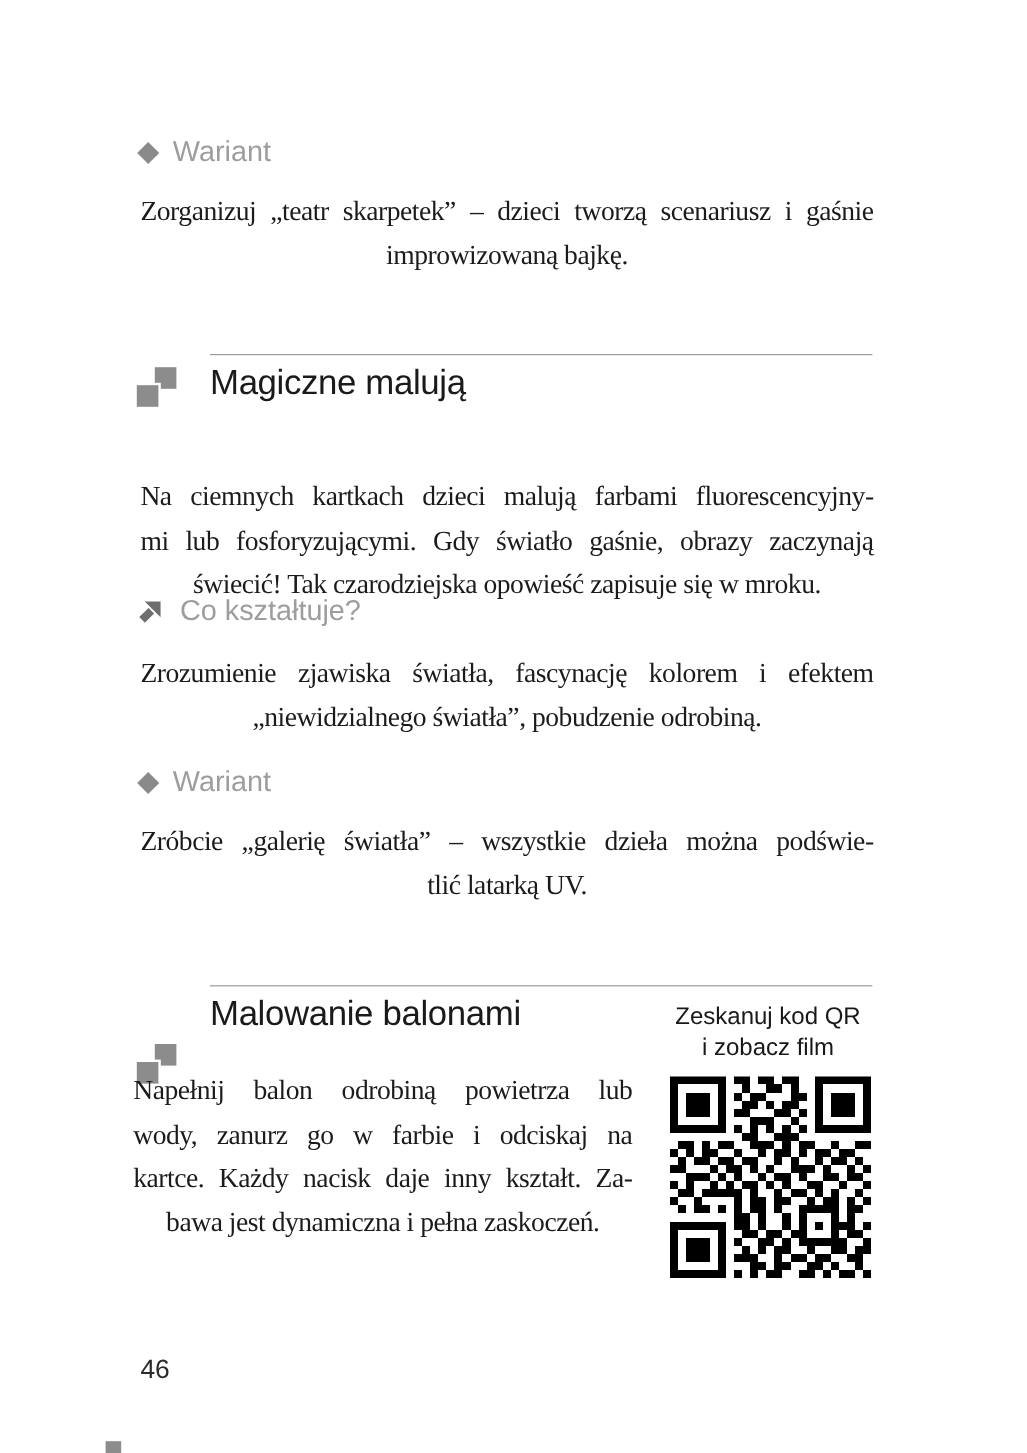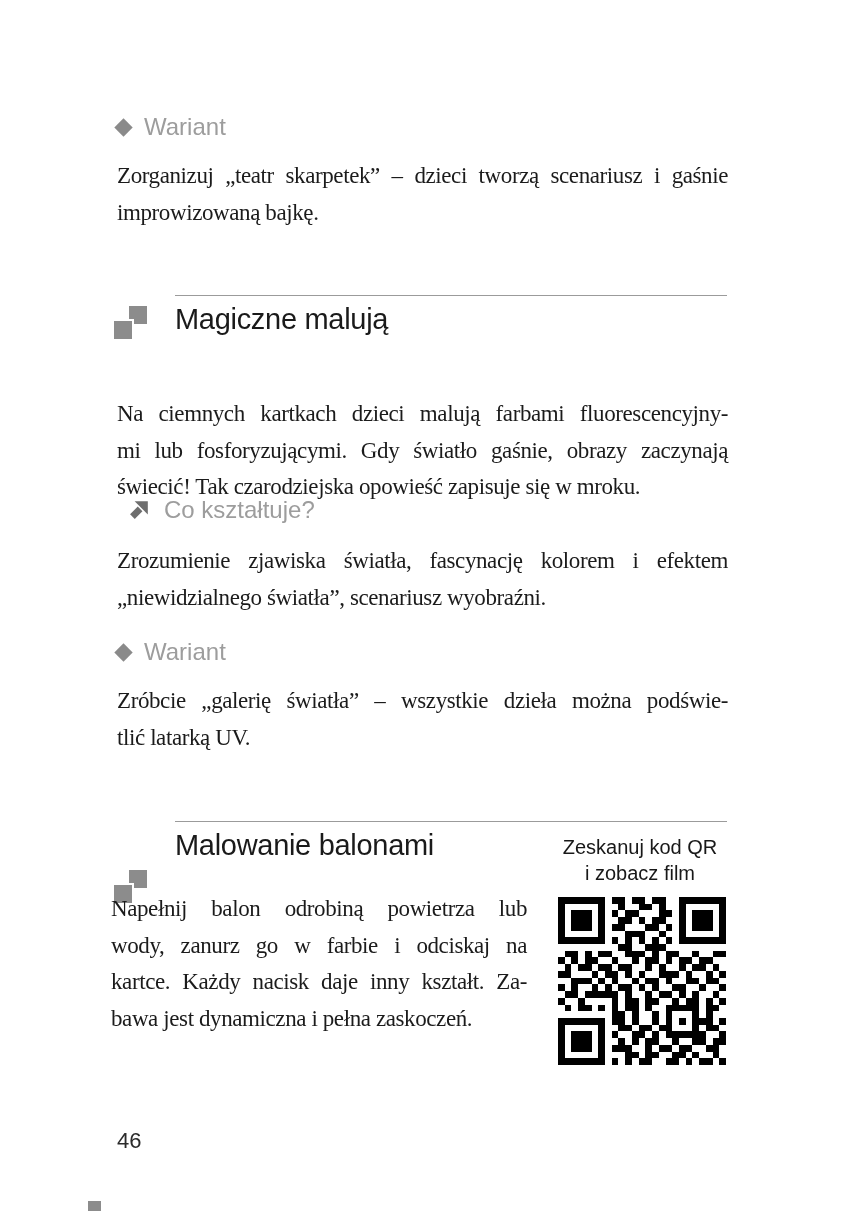--- a/index.html
+++ b/index.html
@@ -16,21 +16,21 @@
 
   
   .para {
     font-family:"Liberation Serif", serif;
     font-size:23px;
     letter-spacing:-0.4px;
     line-height:36.5px;
     color:#1b1b1b;
   }
   .para .jline { text-align:justify; text-align-last:justify; white-space:nowrap; }
-  .para .lline { text-align:left; white-space:nowrap; }
+  .para .lline { text-align:center; white-space:nowrap; }
 
   
   .label-row {
     display:flex; align-items:center; gap:14px;
     font-family:"Liberation Sans", sans-serif;
     font-size:24px; color:#9d9d9d;
   }
   .diamond {
     width:13px; height:13px; background:#8a8a8a;
     transform:rotate(45deg); flex:0 0 auto;
@@ -88,31 +88,31 @@
     <span class="sq-bl"></span>
   </div>
   <div class="abs sec-title" style="left:175px; top:303px;">Magiczne malują</div>
 
   <div class="abs para" style="left:117px; top:364px; width:611px;margin-top:32px;">
       <div class="jline">Na ciemnych kartkach dzieci malują farbami fluorescencyjny-</div>
       <div class="jline">mi lub fosforyzującymi. Gdy światło gaśnie, obrazy zaczynają</div>
       <div class="lline">świecić! Tak czarodziejska opowieść zapisuje się w mroku.</div>
     </div>
 
-  <div class="abs label-row" style="left:128px; top:496px;">
+  <div class="abs label-row" style="left:114px; top:496px;">
     <svg class="arrow-ne" width="22" height="22" viewBox="0 0 20 20">
       <polygon points="6,2 18,2 18,14" fill="#6e6e6e"></polygon>
       <line x1="4" y1="16" x2="11" y2="9" stroke="#6e6e6e" stroke-width="6"></line>
     </svg>
     <span>Co kształtuje?</span>
   </div>
 
   <div class="abs para" style="left:117px; top:543px; width:611px;">
       <div class="jline">Zrozumienie zjawiska światła, fascynację kolorem i efektem</div>
-      <div class="lline">„niewidzialnego światła”, scenariusz wyobraźni.</div>
+      <div class="lline">„niewidzialnego światła”, pobudzenie odrobiną.</div>
     </div>
 
   <div class="abs label-row" style="left:117px; top:638px;">
     <span class="diamond"></span>
     <span>Wariant</span>
   </div>
 
   <div class="abs para" style="left:117px; top:683px; width:611px;">
       <div class="jline">Zróbcie „galerię światła” – wszystkie dzieła można podświe-</div>
       <div class="lline">tlić latarką UV.</div>

